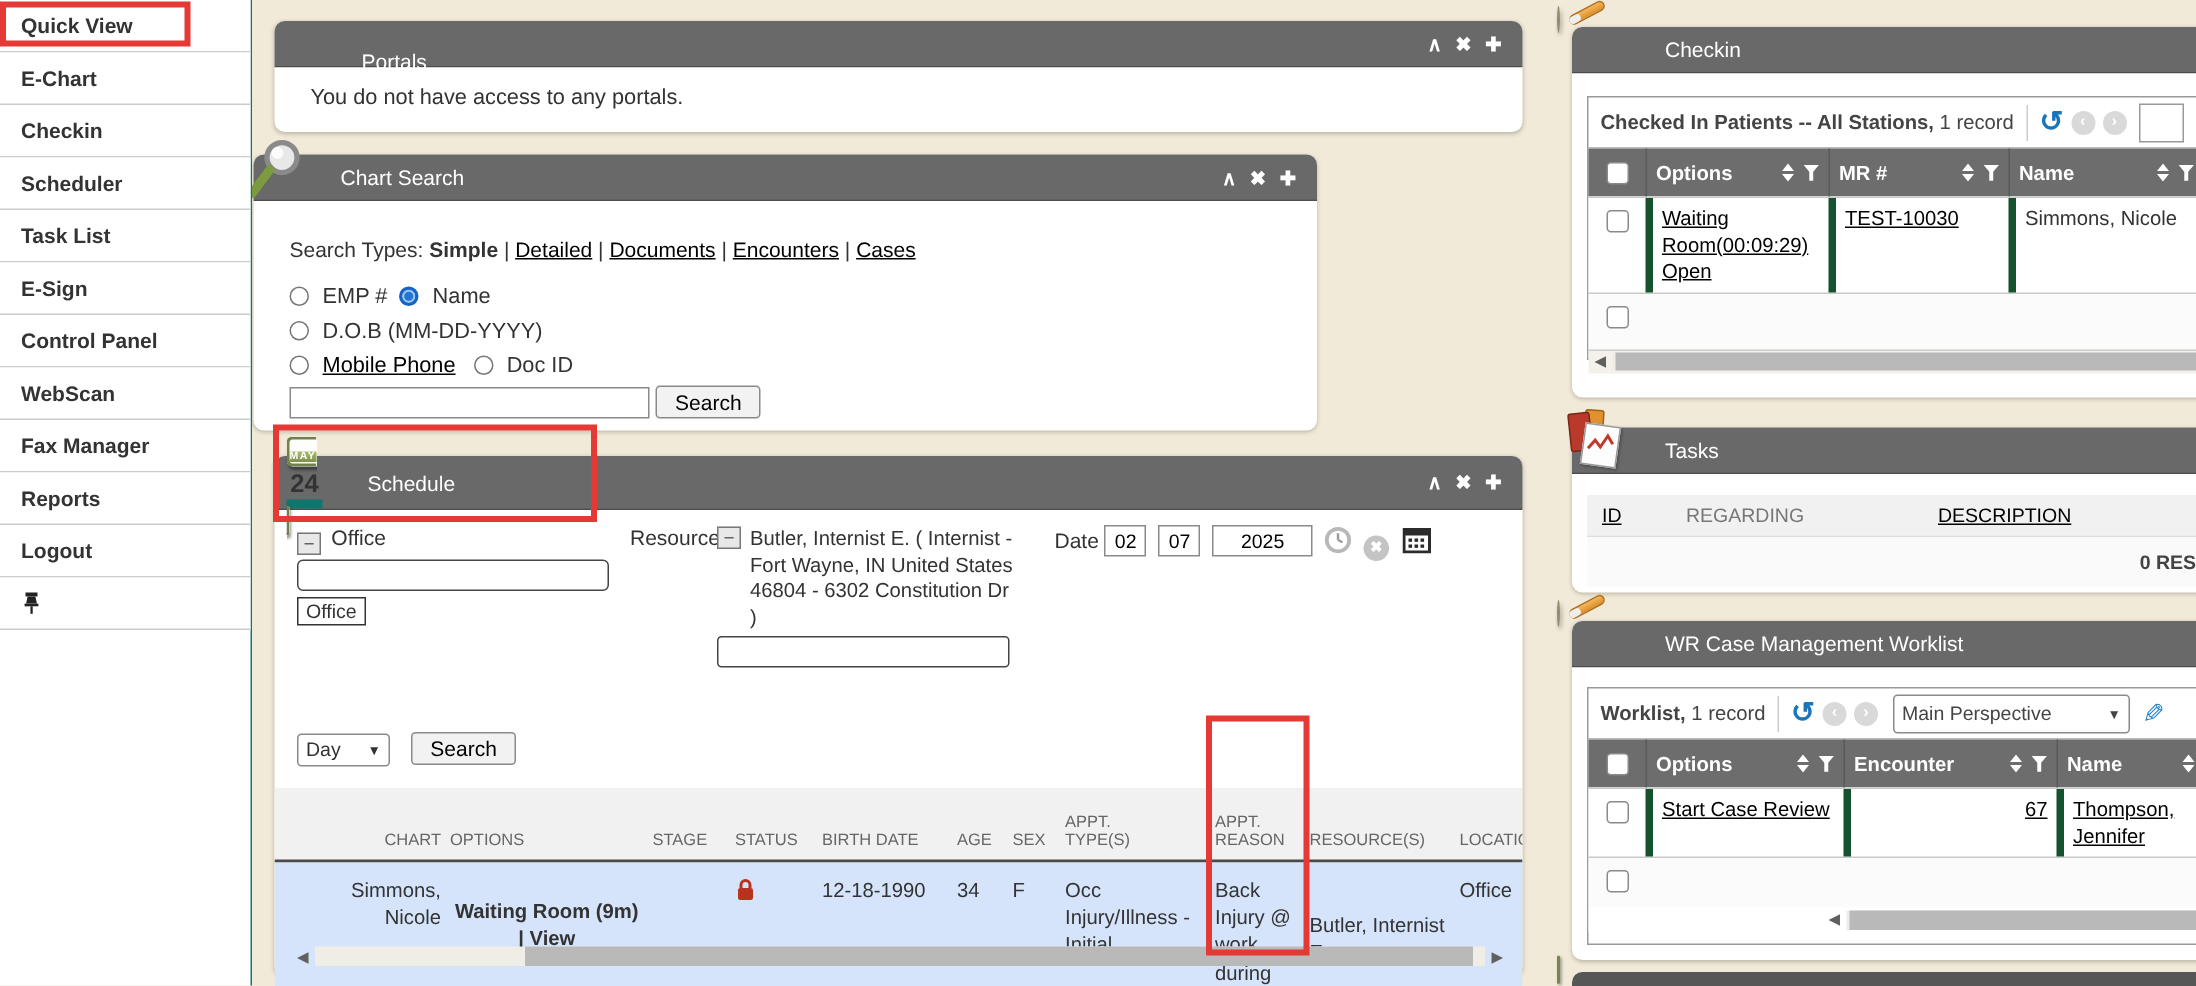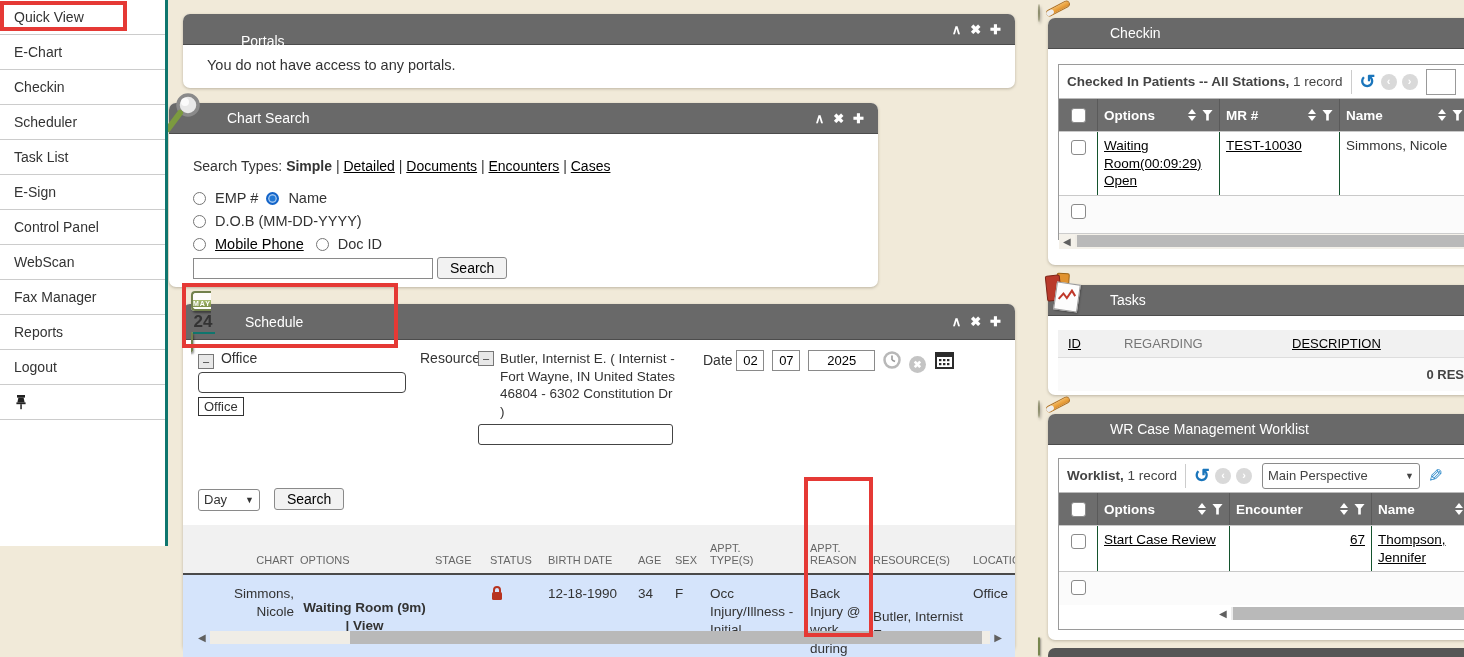--- a/index.html
+++ b/index.html
@@ -1,21 +1,21 @@
 <!DOCTYPE html>
 <html><head>
 <meta charset="utf-8">
 <style>
   * { margin:0; padding:0; box-sizing:border-box; }
   html,body { width:1464px; height:657px; overflow:hidden; background:#f1ead9;
               font-family:"Liberation Sans", sans-serif; color:#333; }
 
   
-  .sidebar { position:absolute; left:0; top:0; width:168px; height:546px;
-             background:#fff; border-right:3px solid #0f766e; z-index:5; }
+  .sidebar { position:absolute; left:0; top:0; width:168px; height:657px;
+             background:#fff; border-right:1px solid #0f766e; z-index:5;font-weight:bold; }
   .side-item { height:35px; line-height:35px; padding-left:14px; font-size:14px;
                color:#333; border-bottom:1px solid #ccc; cursor:pointer; background:#fff; }
   .side-item.pin { display:flex; align-items:center; }
 
   
   .panel { position:absolute; background:#fff; border-radius:7px;
            box-shadow:0 1px 3px rgba(90,80,60,.35); }
   .panel-header { position:relative; background:#696969; color:#fff; height:31px;
                   border-radius:7px 7px 0 0; display:flex; align-items:center;
                   font-size:14px; padding:0 14px; border-bottom:1px solid #4c4c4c; }
@@ -99,21 +99,21 @@
            padding-top:8px; }
   .dhead .cbcol { align-items:center; padding-top:0; }
   .cb { width:15px; height:15px; border:1px solid #8a8a8a; border-radius:3px; background:#fff; cursor:pointer; }
   .sorticon { margin-left:auto; display:flex; flex-direction:column; gap:2px; padding-left:6px; cursor:pointer; }
   .sorticon i { width:0; height:0; border-left:4px solid transparent; border-right:4px solid transparent; }
   .sorticon .up { border-bottom:5px solid #fff; }
   .sorticon .dn { border-top:5px solid #fff; }
   .funnel { width:11px; height:11px; background:#fff; margin-left:6px; cursor:pointer;
             clip-path:polygon(0 0,100% 0,62% 45%,62% 100%,38% 100%,38% 45%); }
   .drow { display:flex; font-size:13.5px; border-top:1px solid #c9c9c9; background:#fff; }
-  .drow .dcell { padding:5px 6px; border-left:1px solid #14532d; line-height:1.3; }
+  .drow .dcell { padding:5px 6px; border-left:5px solid #14532d; line-height:1.3; }
   .drow.alt { background:#fbfbfb; }
   .rowlink { text-decoration:underline; color:#000; cursor:pointer; }
 
   .wscroll { display:flex; align-items:center; height:16px; background:#f4f1ea; border-top:1px solid #ccc; }
 
   
   .t-head { display:flex; background:#f1f1f1; color:#777; font-size:13px;
             padding:6px 10px; margin:14px 10px 0 10px; }
   .t-row  { background:#fafafa; border-top:1px solid #ddd; margin:0 10px; font-size:13px;
             font-weight:bold; color:#444; text-align:right; padding:9px 4px; }
@@ -125,21 +125,21 @@
   .thermo { position:absolute; left:6px; bottom:9px; width:26px; height:7px; border-radius:4px;
             background:linear-gradient(#f5b75a,#de8f2a); transform:rotate(-28deg);
             border:1px solid #b07020; }
   .thermo:after { content:""; position:absolute; left:-1px; top:0; width:8px; height:5px;
                   background:#eee; border-radius:3px; }
   .cal-icon { width:40px; height:46px; background:#fdfdfb; border:2px solid #72814c;
               border-radius:4px; box-shadow:1px 2px 2px rgba(0,0,0,.4); overflow:hidden; }
   .cal-top { height:13px; background:linear-gradient(#a9bd72,#7e9149); color:#fff;
              font-size:7px; font-weight:bold; text-align:center; line-height:13px; letter-spacing:1px; }
   .cal-num { text-align:center; font-size:17px; font-weight:bold; color:#333;
-             border-bottom:2px solid #0f766e; display:block; width:24px; margin:2px auto 0; }
+             border-bottom:6px solid #0f766e; display:block; width:24px; margin:2px auto 0; }
   .books { position:relative; width:44px; height:44px; }
   .book1 { position:absolute; left:4px; top:4px; width:15px; height:26px; background:#b93a2b;
            border:1px solid #7d2418; border-radius:2px; transform:rotate(-6deg); }
   .book2 { position:absolute; left:14px; top:2px; width:13px; height:26px; background:#e0922f;
            border:1px solid #9c6315; border-radius:2px; transform:rotate(4deg); }
   .pagei { position:absolute; left:13px; top:12px; width:24px; height:28px; background:#fdfdfd;
            border:1px solid #999; transform:rotate(8deg); box-shadow:1px 1px 2px rgba(0,0,0,.3); }
   .greenbox { width:44px; height:30px; background:linear-gradient(#dfe6c8,#aebd84);
               border:1px solid #77864e; border-radius:5px; box-shadow:1px 1px 2px rgba(0,0,0,.4); }
 

